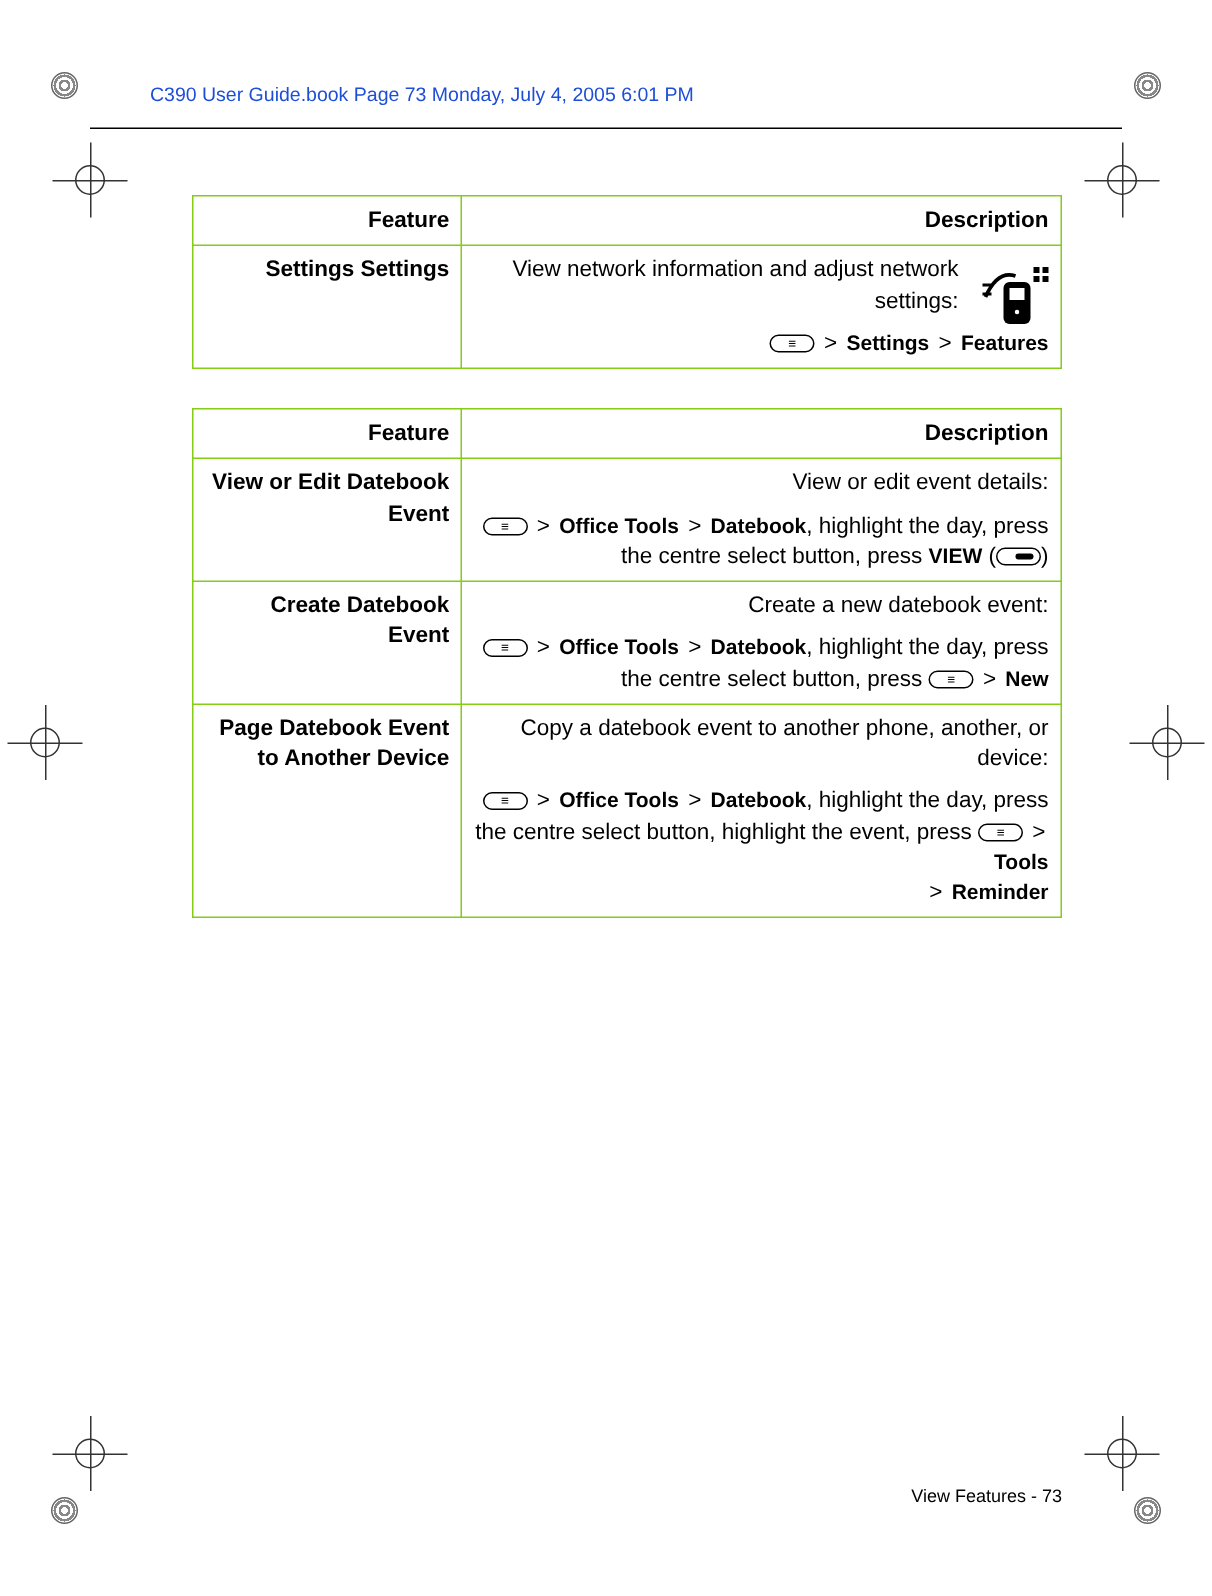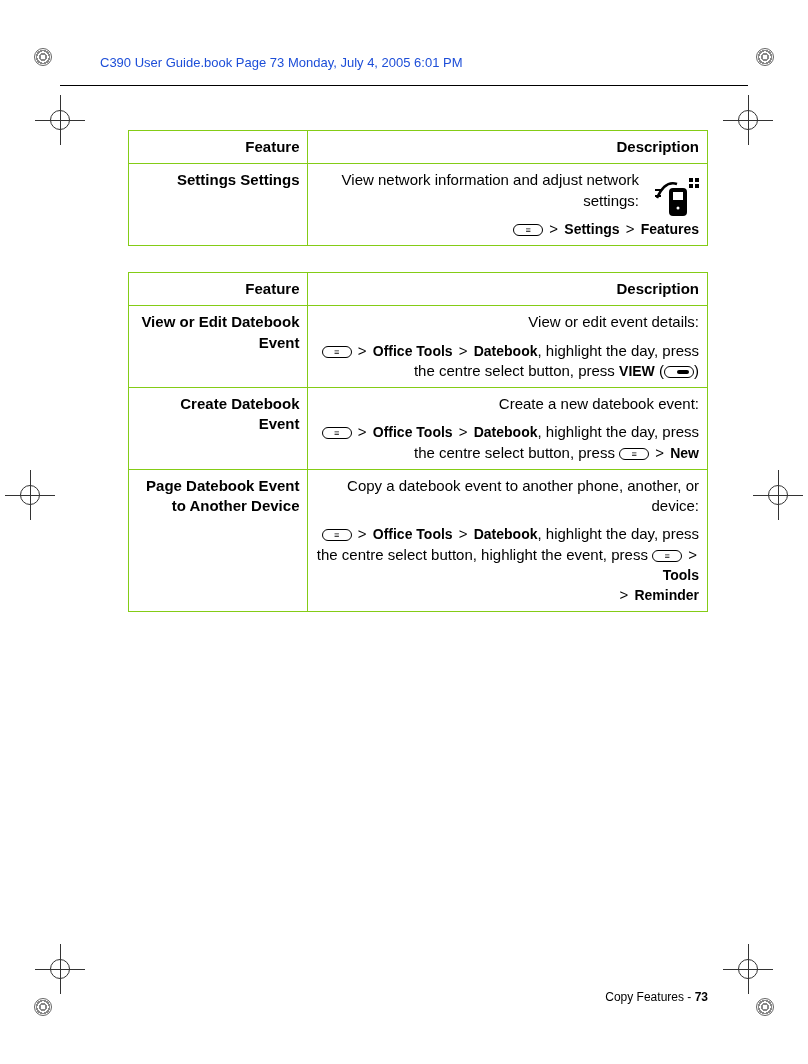--- a/index.html
+++ b/index.html
@@ -140,21 +140,21 @@
     .gt {
       margin: 0 2px;
     }
     .footer-text {
       position: absolute;
       bottom: 60px;
       right: 100px;
       font-size: 12px;
     }
     .footer-text .page-num {
-      font-weight: bold;
+      font-weight: normal;
     }
     .crop-cross {
       position: absolute;
     }
     .crop-cross .ch {
       position: absolute;
       height: 0.7px;
       width: 50px;
       background: #333;
       top: 10px;
@@ -325,14 +325,14 @@
           <span class="phone-label">Reminder</span>
         </div>
       </td>
     </tr>
   </tbody>
     </table>
 
 </div>
 
 <div class="footer-text">
-  <span>Copy Features - </span><span class="page-num">73</span>
+  <span>View Features - </span><span class="page-num">73</span>
 </div>
 
 </body></html>

